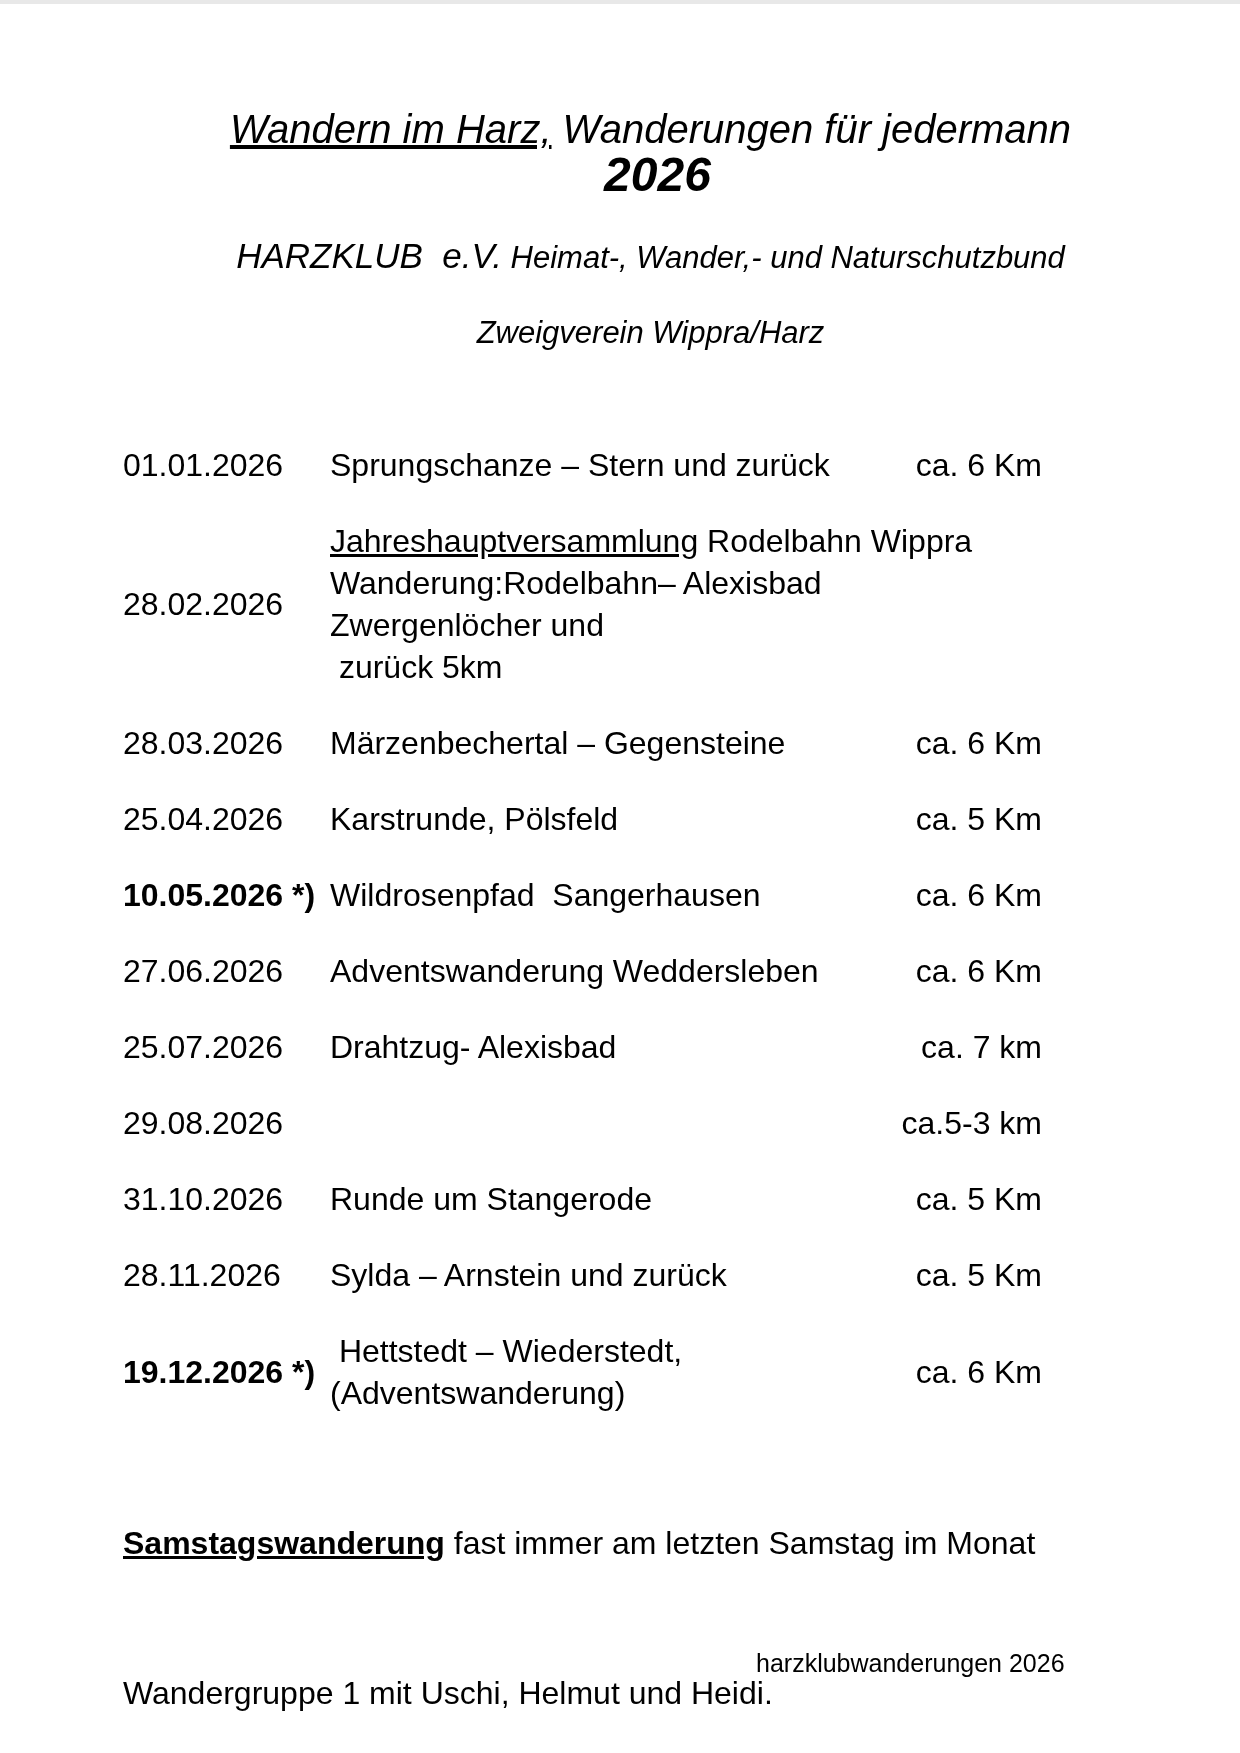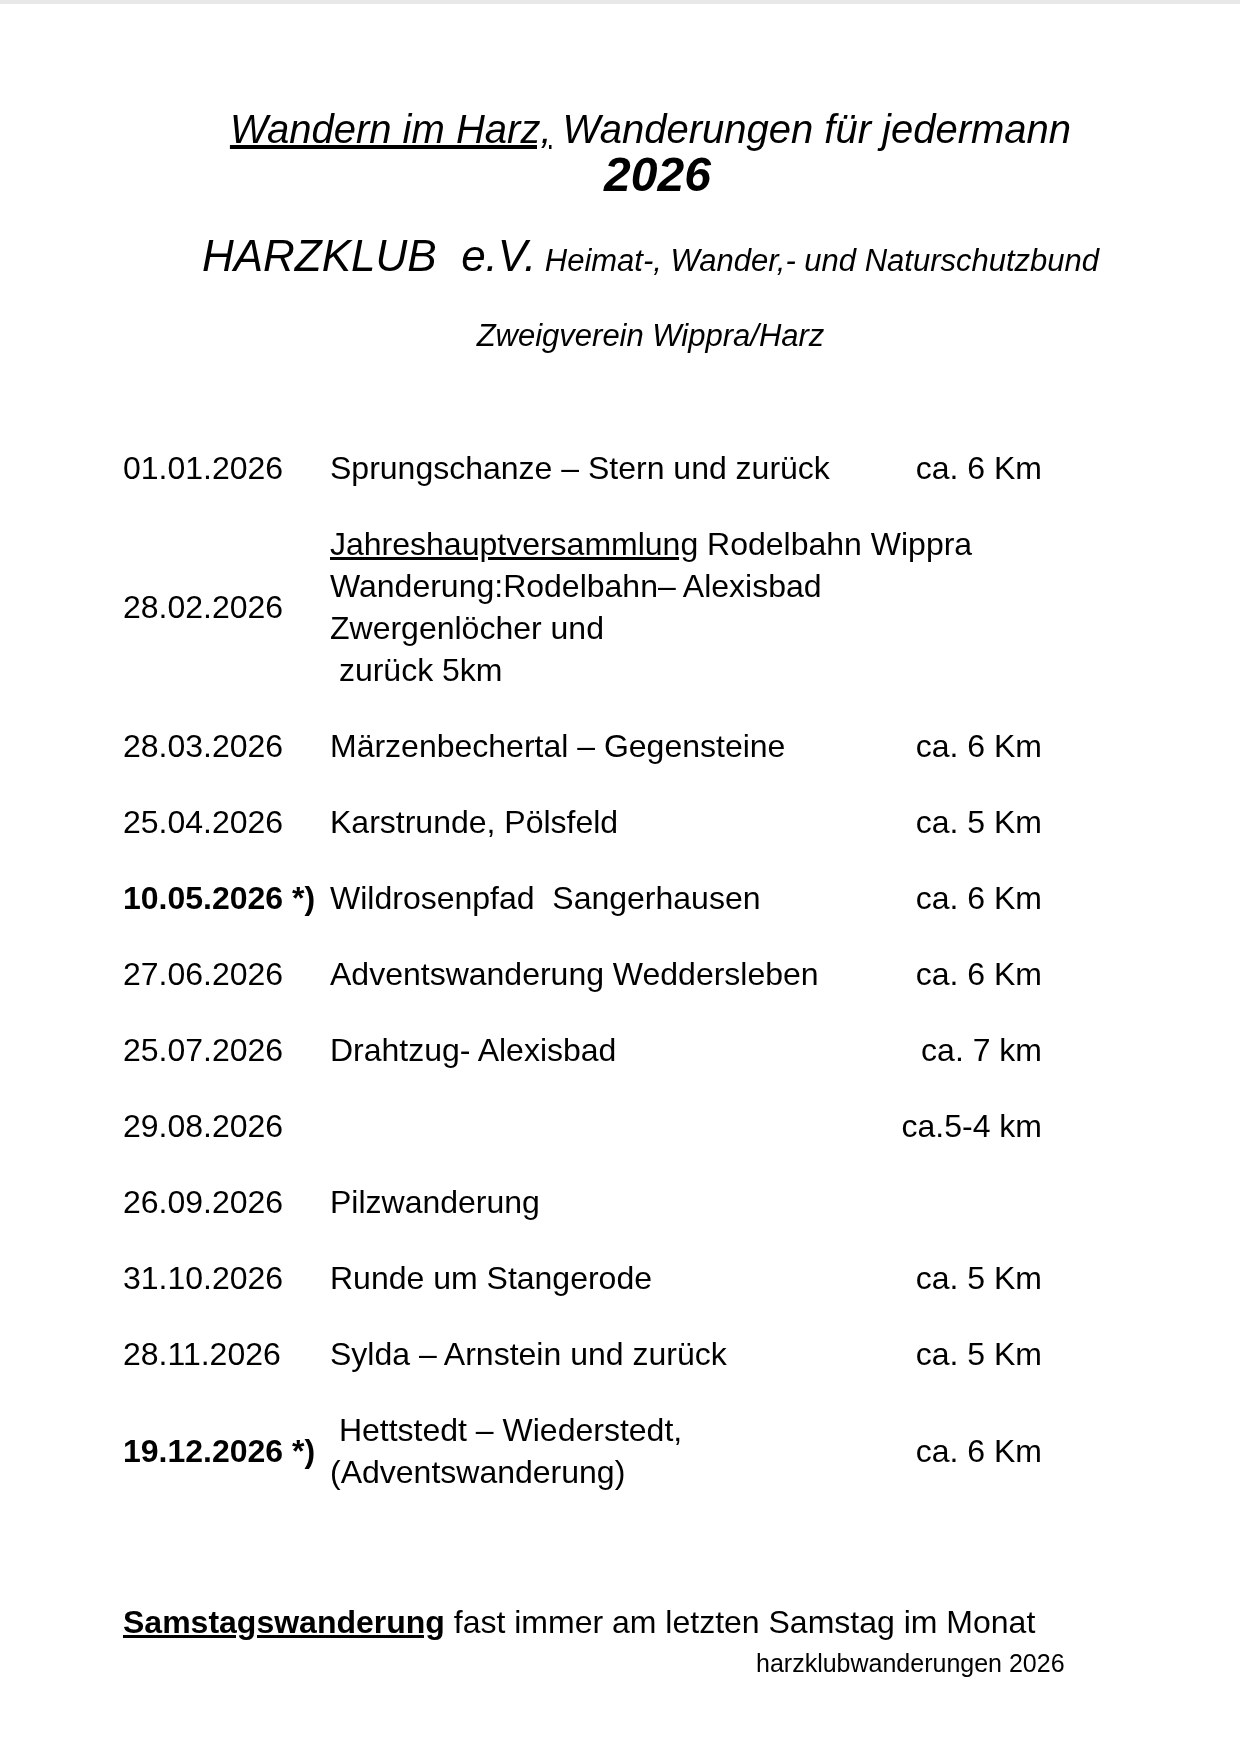--- a/index.html
+++ b/index.html
@@ -21,21 +21,21 @@
     left:68px;
     text-align:center;
     font-style:italic;
     margin-bottom:56px;
     white-space:pre-wrap;
   }
   .title-line1{font-size:40px; line-height:46px;}
   .title-main{text-decoration:underline;}
   .title-year{font-size:48px; font-weight:bold; margin-left:14px;}
   .title-line2{font-size:31px; line-height:40px;}
-  .org-strong{font-size:44px;}
+  .org-strong{font-size:35px;}
   .title-line3{font-size:31px; line-height:38px;}
   
   .schedule{font-size:32px;}
   .row{
     display:flex;
     align-items:center;
     line-height:42px;
     margin-bottom:34px;
     white-space:pre-wrap;
   }
@@ -67,22 +67,21 @@
   </header>
 
   <main class="schedule">
       <div class="row"><span class="date">01.01.2026</span><div class="desc"><div><span>Sprungschanze – Stern und zurück</span></div></div><span class="km">ca. 6 Km</span></div>
       <div class="row"><span class="date">28.02.2026</span><div class="desc"><div><span class="u">Jahreshauptversammlung</span><span> Rodelbahn Wippra</span></div><div>Wanderung:Rodelbahn– Alexisbad Zwergenlöcher und</div><div> zurück 5km</div></div><span class="km"></span></div>
       <div class="row"><span class="date">28.03.2026</span><div class="desc"><div><span>Märzenbechertal – Gegensteine</span></div></div><span class="km">ca. 6 Km</span></div>
       <div class="row"><span class="date">25.04.2026</span><div class="desc"><div><span>Karstrunde, Pölsfeld</span></div></div><span class="km">ca. 5 Km</span></div>
       <div class="row"><span class="date b">10.05.2026 *)</span><div class="desc"><div><span>Wildrosenpfad  Sangerhausen</span></div></div><span class="km">ca. 6 Km</span></div>
       <div class="row"><span class="date">27.06.2026</span><div class="desc"><div><span>Adventswanderung Weddersleben</span></div></div><span class="km">ca. 6 Km</span></div>
       <div class="row"><span class="date">25.07.2026</span><div class="desc"><div><span>Drahtzug- Alexisbad</span></div></div><span class="km">ca. 7 km</span></div>
-      <div class="row"><span class="date">29.08.2026</span><span class="km">ca.5-4 km</span></div>
-      <div class="row"><span class="date">26.09.2026</span><div class="desc"><div><span>Pilzwanderung</span></div></div><span class="km"></span></div>
+      <div class="row"><span class="date">29.08.2026</span><span class="km">ca.5-3 km</span></div>
       <div class="row"><span class="date">31.10.2026</span><div class="desc"><div><span>Runde um Stangerode</span></div></div><span class="km">ca. 5 Km</span></div>
       <div class="row"><span class="date">28.11.2026</span><div class="desc"><div><span>Sylda – Arnstein und zurück</span></div></div><span class="km">ca. 5 Km</span></div>
       <div class="row"><span class="date b">19.12.2026 *)</span><div class="desc"><div><span> Hettstedt – Wiederstedt, (Adventswanderung)</span></div></div><span class="km">ca. 6 Km</span></div>
     </main>
 
   <footer class="doc-footer">
     <p class="fline"><span class="b u">Samstagswanderung</span><span> fast immer am letzten Samstag im Monat</span></p>
     <p class="fline">Wandergruppe 1 mit Uschi, Helmut und Heidi.</p>
     
     

